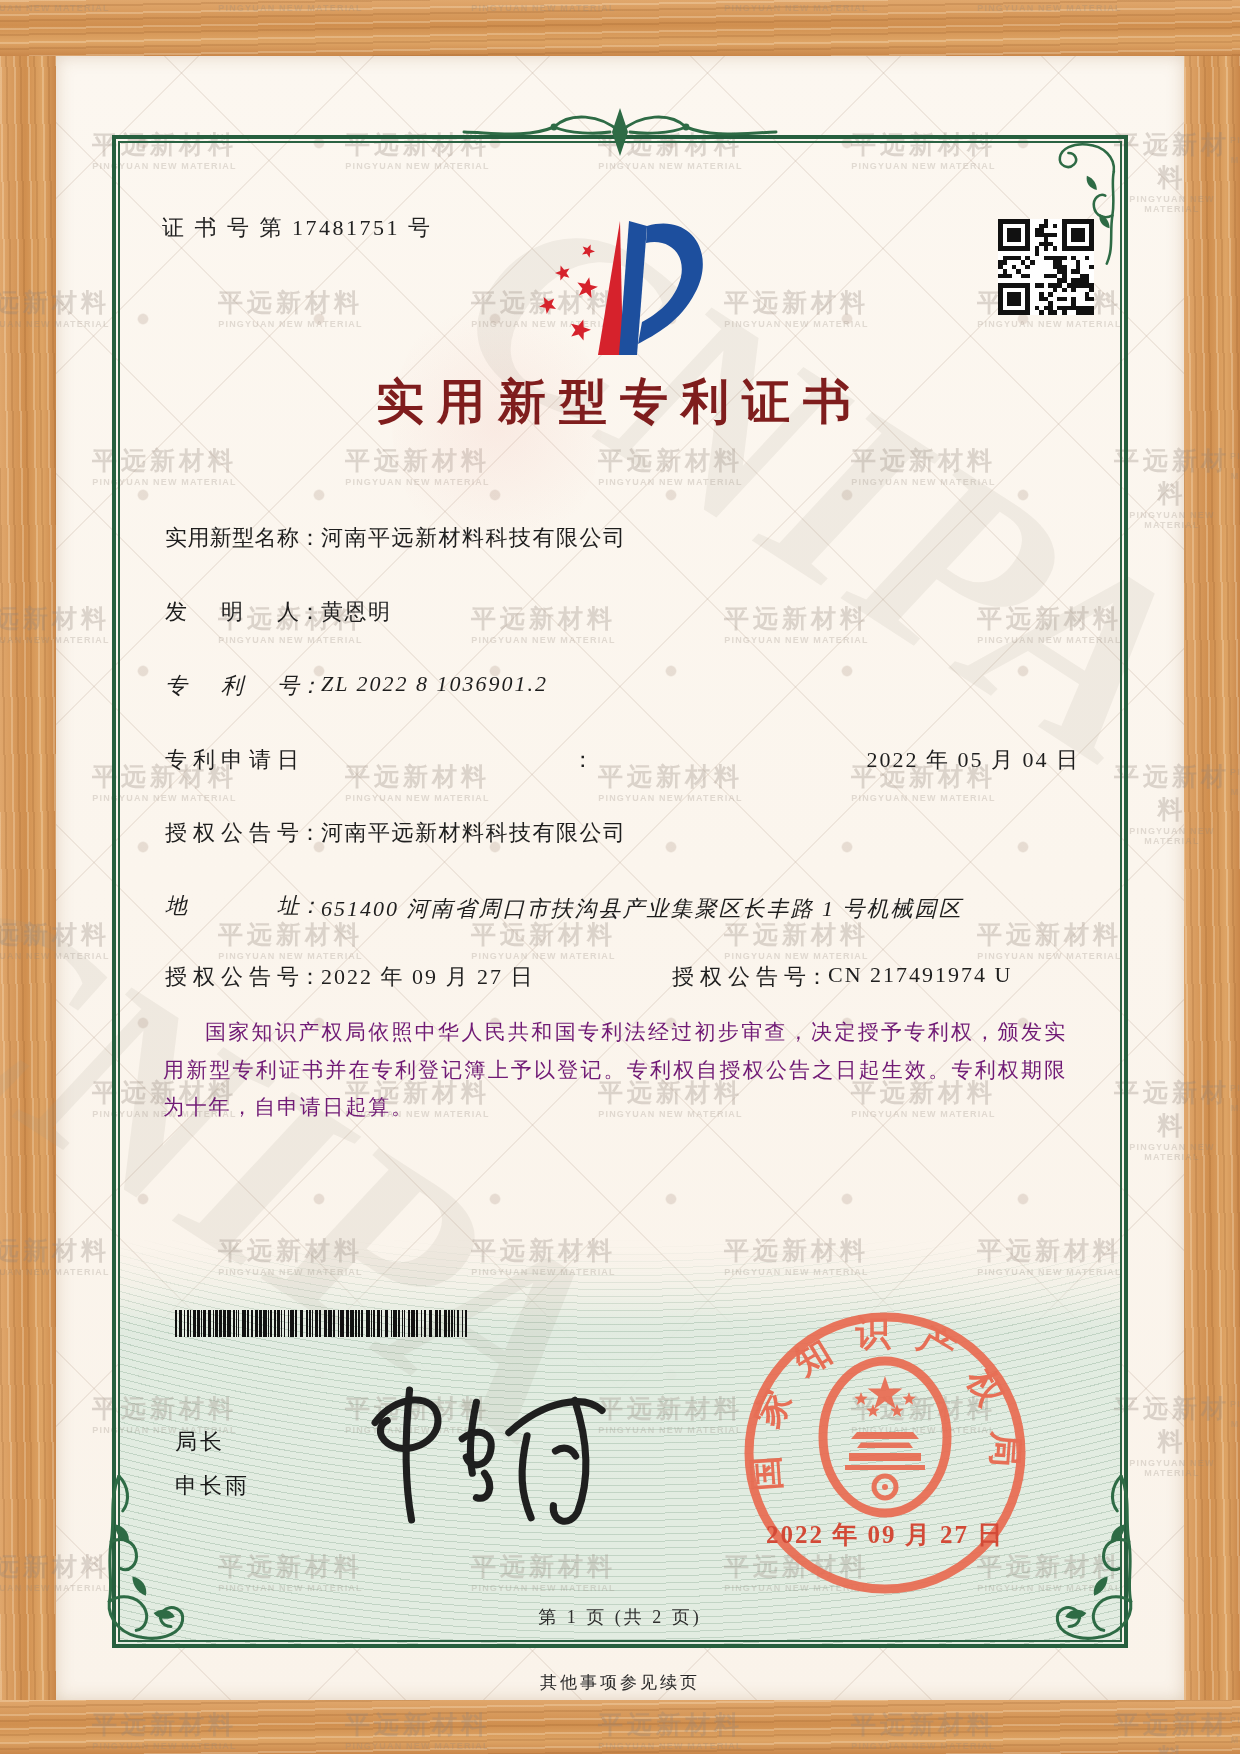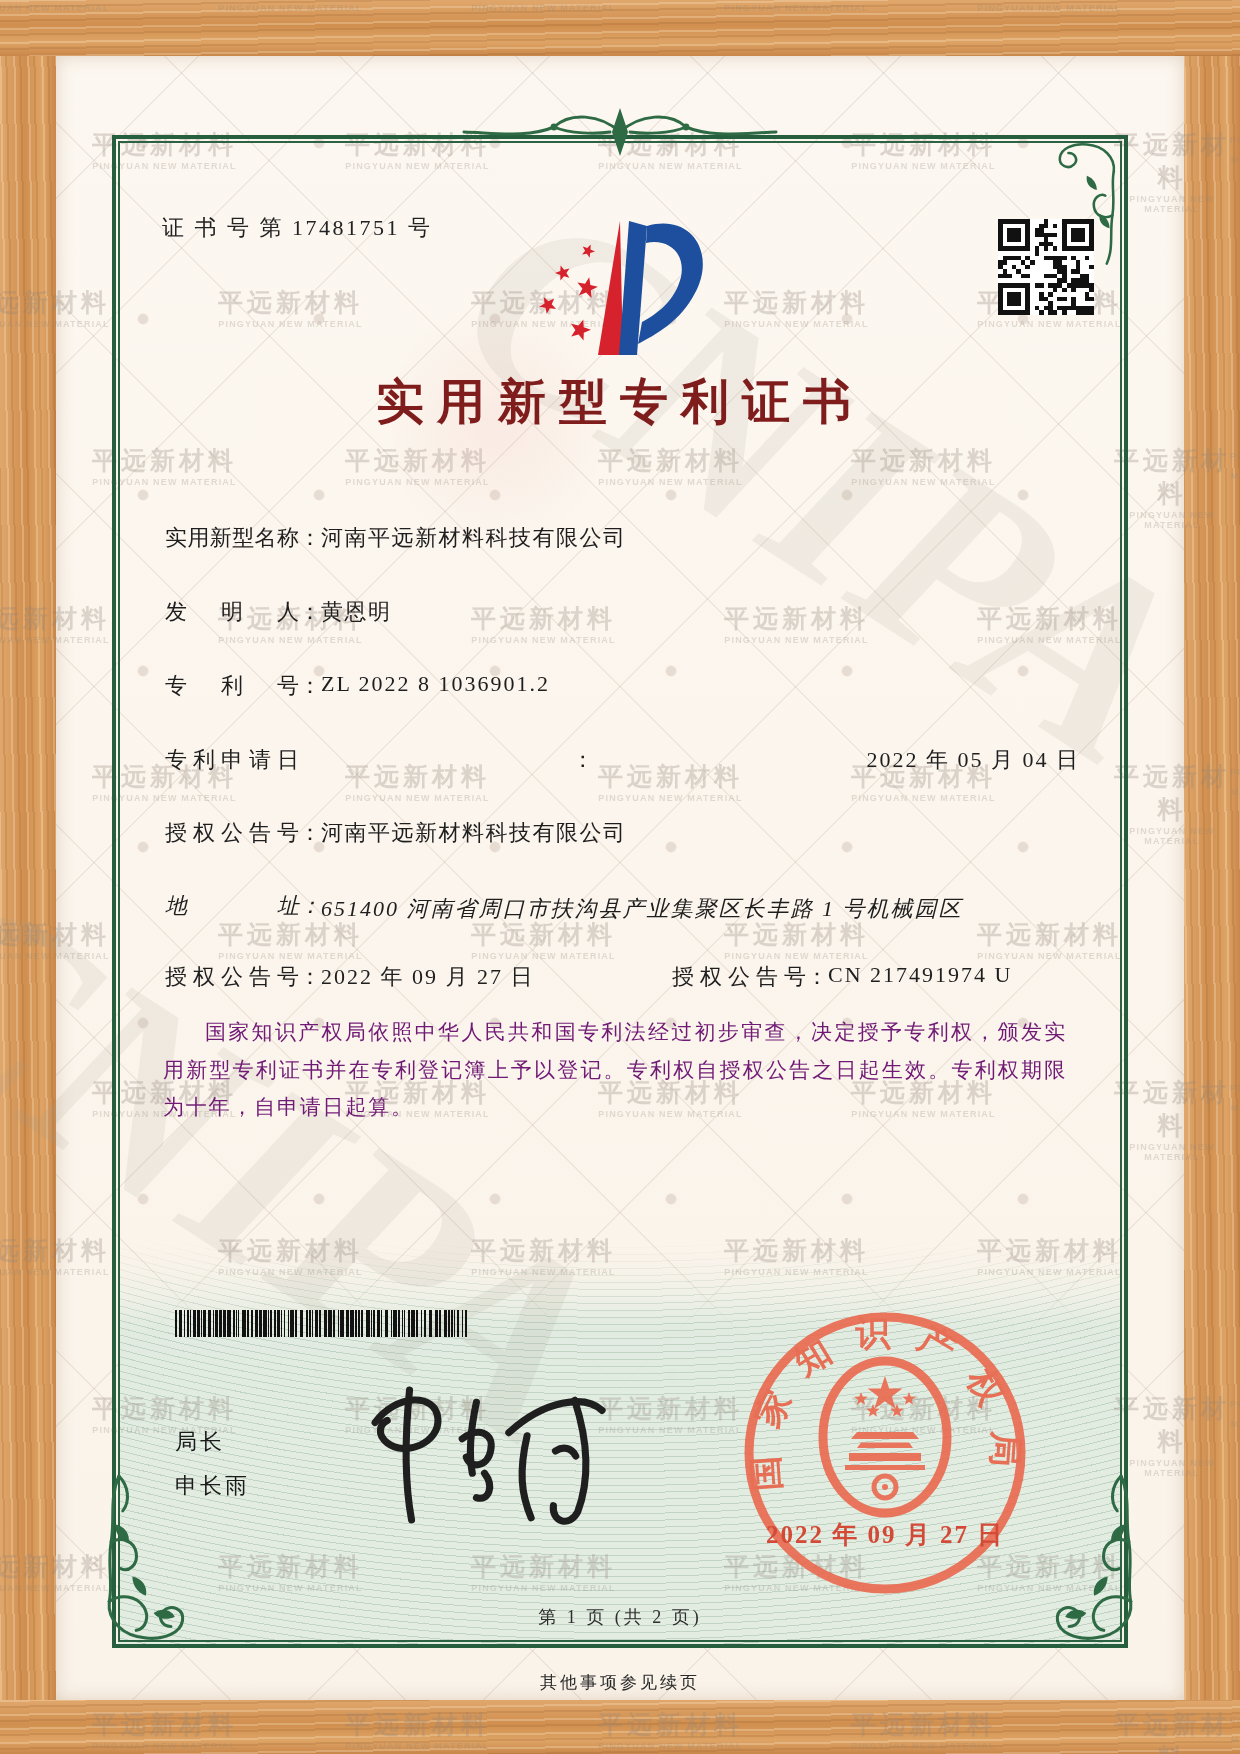--- a/index.html
+++ b/index.html
@@ -592,21 +592,21 @@
     <div class="frow" style="top:523px;">
       <span class="f-label">实用新型名称</span>
         <span class="f-colon">：</span>
       <span class="f-value">河南平远新材料科技有限公司</span>
     </div>
     <div class="frow" style="top:597px;">
       <span class="f-label">发明人</span>
         <span class="f-colon">：</span>
       <span class="f-value">黄恩明</span>
     </div>
-    <div class="frow" style="top:671px;">
+    <div class="frow" style="top:671px;font-style:italic;">
       <span class="f-label">专利号</span>
         <span class="f-colon">：</span>
       <span class="f-value num">ZL 2022 8 1036901.2</span>
     </div>
     <div class="frow" style="top:745px;justify-content:space-between;">
       <span class="f-label">专利申请日</span>
         <span class="f-colon">：</span>
       <span class="f-value num">2022 年 05 月 04 日</span>
     </div>
     <div class="frow" style="top:818px;">

